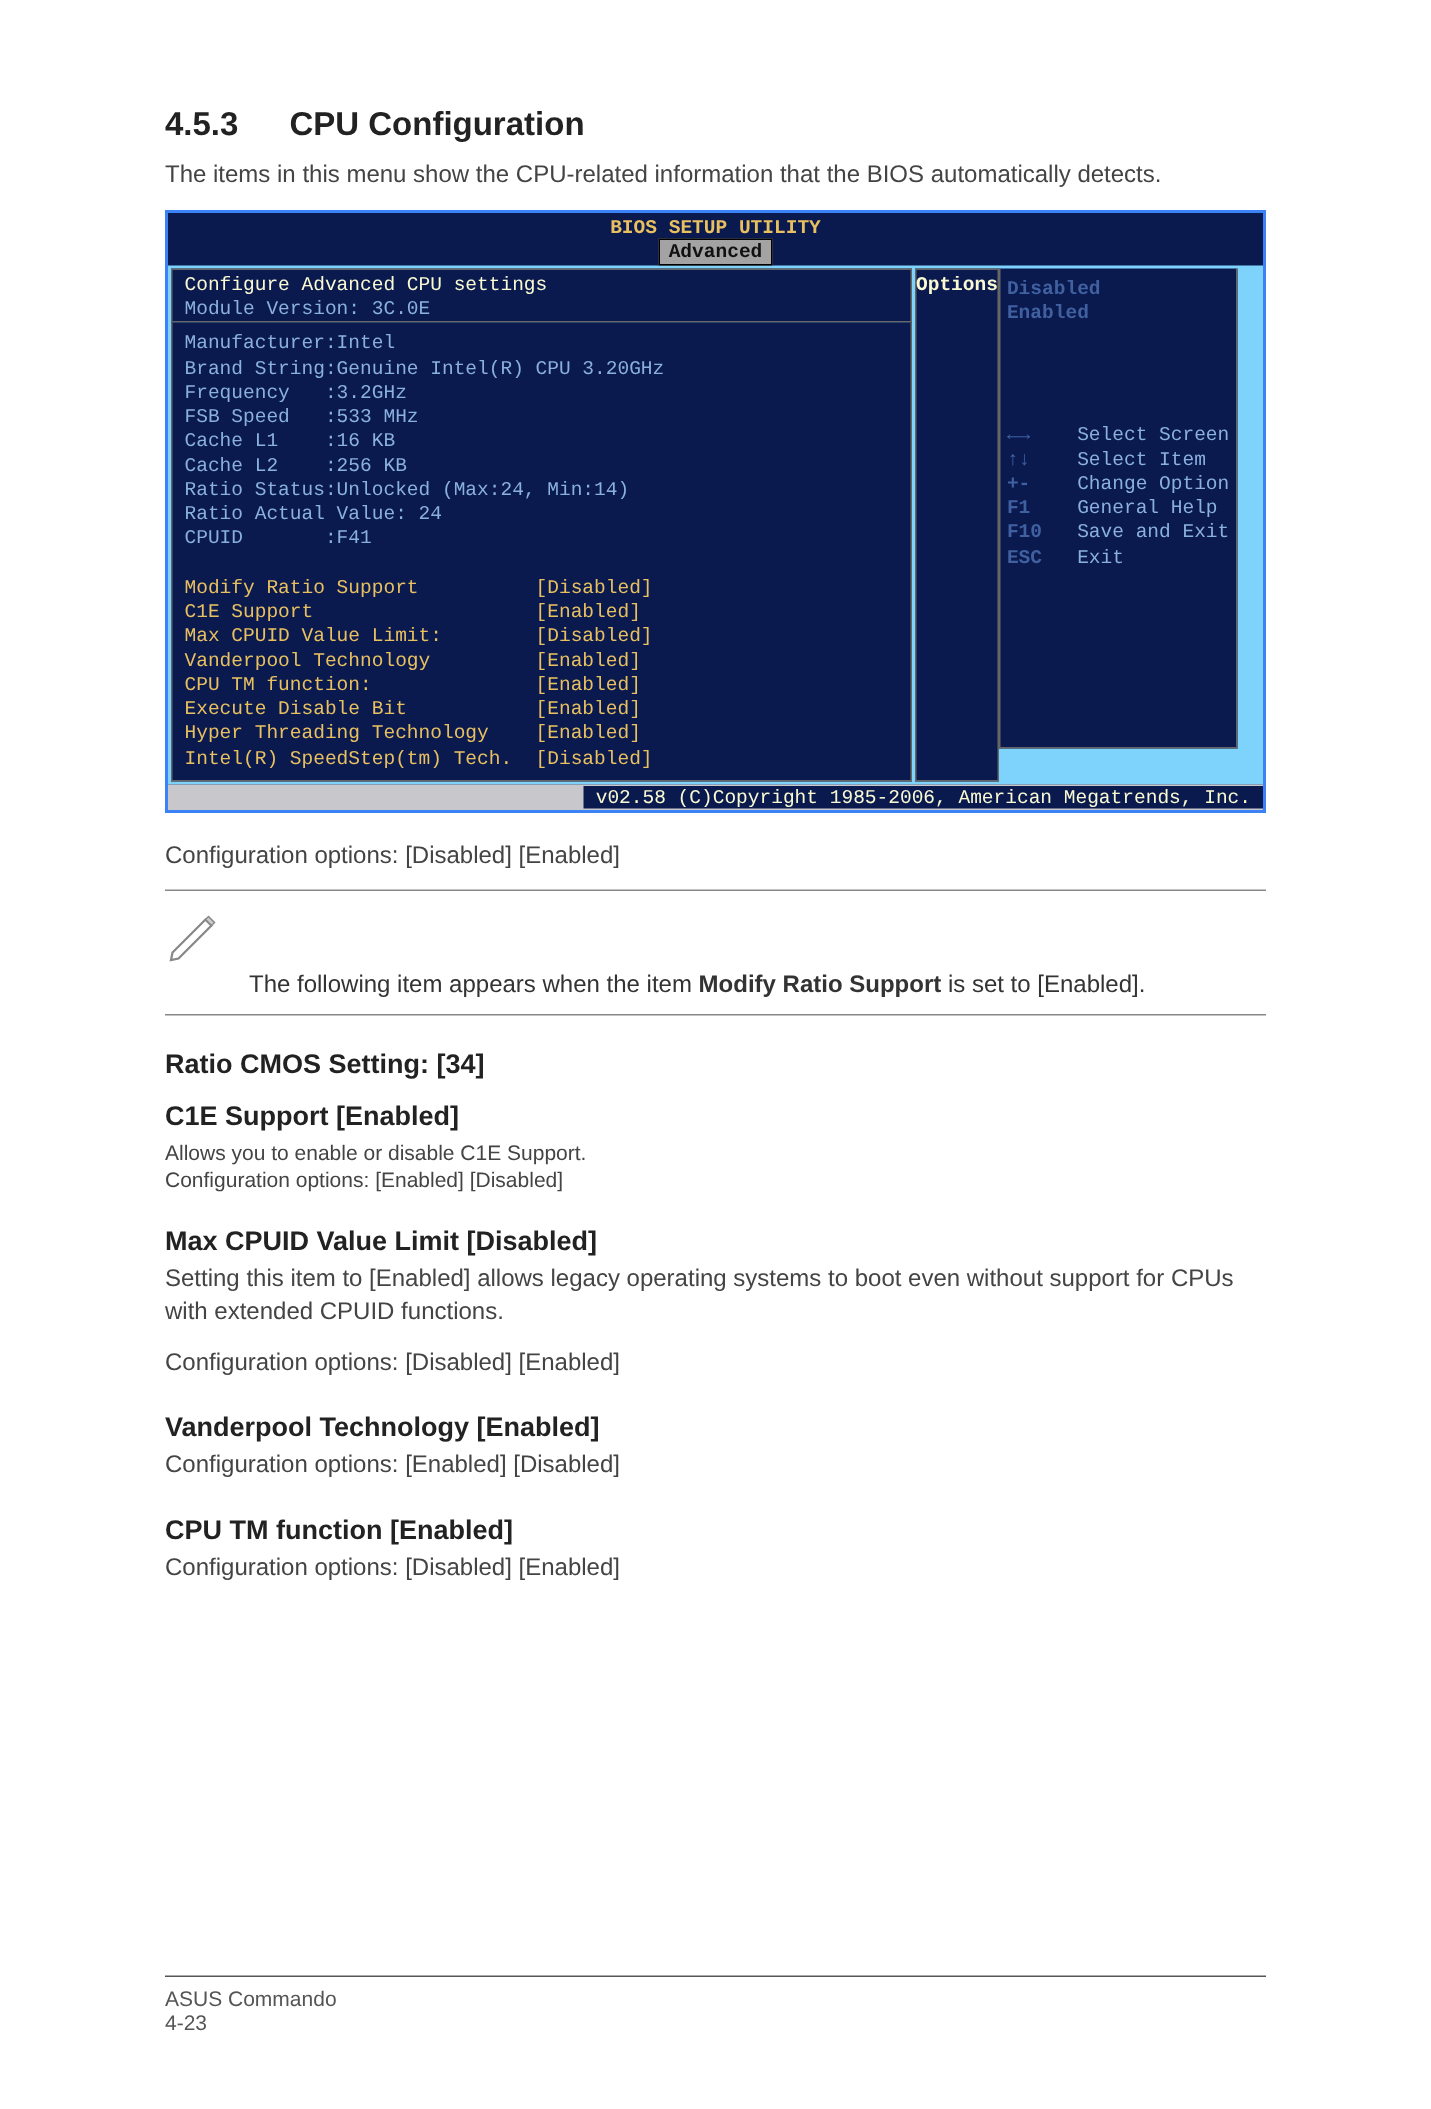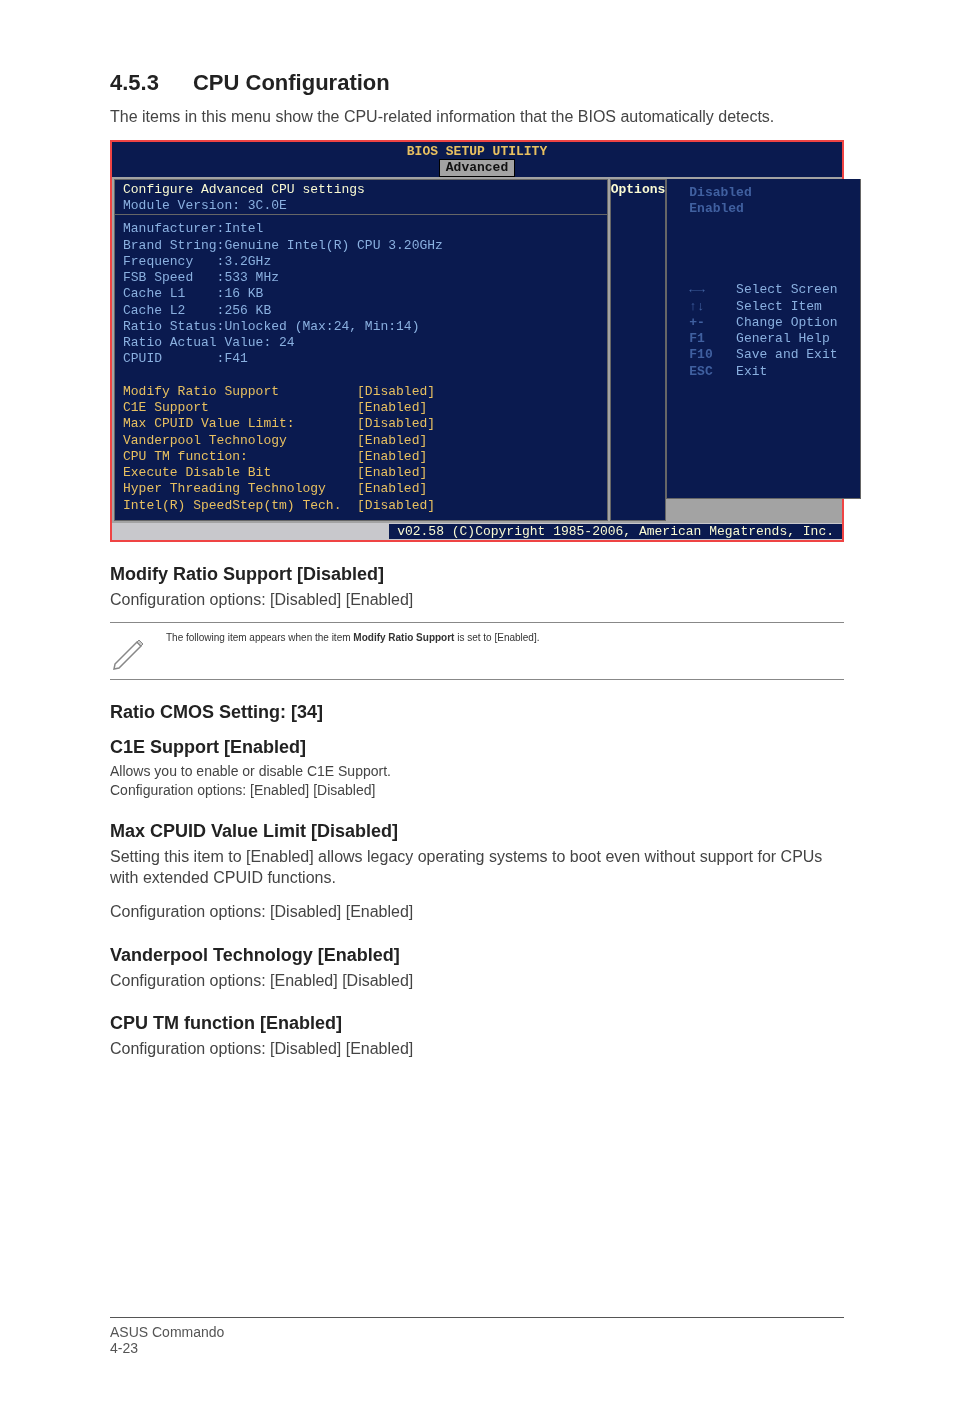--- a/index.html
+++ b/index.html
@@ -31,21 +31,21 @@
     font-size: 18px;
     font-weight: bold;
     color: #222;
     margin-top: 22px;
     margin-bottom: 4px;
   }
   p.small { font-size: 14px; color: #444; line-height: 1.3; }
 
   
   .bios-box {
-    border: 2px solid #ef4444;
+    border: 2px solid #3b82f6;
     background: #0a1a4f;
     margin-top: 10px;
     margin-bottom: 18px;
     font-family: "Courier New", monospace;
     font-size: 13px;
     color: #8ab0e0;
   }
   .bios-title {
     text-align: center;
     color: #e8c060;
@@ -56,21 +56,21 @@
   .tab-label {
     display: inline-block;
     background: #a3a3a3;
     color: #111;
     padding: 0 6px;
     border: 1px solid #000;
     line-height: 1.2;
   }
   .bios-body {
     display: flex;
-    background: #a3a3a3;
+    background: #7dd3fc;
     padding: 2px;
     gap: 2px;
   }
   .bios-left {
     flex: 0 0 68%;
   }
   .bios-right {
     flex: 1;
   }
   .config-header {
@@ -97,21 +97,21 @@
     border: 1px solid #666;
     color: #fafad2;
     text-align: center;
     padding: 2px 0;
     font-weight: bold;
   }
   .options-body {
     background: #0a1a4f;
     border: 1px solid #666;
     border-top: none;
-    padding: 6px 22px;
+    padding: 6px 4px;
     white-space: pre;
     line-height: 1.25;
     height: calc(100% - 22px);
   }
   .opt-key { color: #4060a0; font-weight: bold; }
   .bios-footer {
     text-align: right;
     background: #c8c8cc;
     color: #fafad2;
     font-size: 13px;
@@ -127,21 +127,21 @@
     padding: 8px 0;
     display: flex;
     gap: 14px;
     margin: 6px 0 12px 0;
   }
   .note-icon {
     width: 42px; min-width:42px;
     color: #999;
   }
   .note-icon svg { display:block; }
-  .note-text { font-size: 10px; color: #333; line-height:1.35; }
+  .note-text { font-size: 16px; color: #333; line-height:1.35;margin-top:44px; }
 
   .page-footer{
     position:absolute;
     bottom:50px;
     left:110px;
     right:110px;
     border-top:1px solid #555;
     padding-top:6px;
     display:flex;
     justify-content:space-between;
@@ -201,21 +201,20 @@
 <span class="opt-key">↑↓  </span>  Select Item
 <span class="opt-key">+-  </span>  Change Option
 <span class="opt-key">F1  </span>  General Help
 <span class="opt-key">F10 </span>  Save and Exit
 <span class="opt-key">ESC </span>  Exit</span></div>
       </div>
     </div>
     <div class="bios-footer"><span>v02.58 (C)Copyright 1985-2006, American Megatrends, Inc.</span></div>
   </div>
 
-  <h3 class="sub">Modify Ratio Support [Disabled]</h3>
   <p class="body-text">Configuration options: [Disabled] [Enabled]</p>
 
   <div class="note-block">
     <div class="note-icon">
       <svg viewBox="0 0 40 40" width="40" height="40">
         <path d="M5 33 L27 11 L31 15 L9 37 L4 38 Z" fill="none" stroke="#888" stroke-width="1.5"></path>
         <path d="M27 11 L31 15" stroke="#888" stroke-width="1.5"></path>
         <path d="M29 9 L33 13 L31 15 L27 11 Z" fill="#ccc" stroke="#888" stroke-width="1"></path>
       </svg>
     </div>

